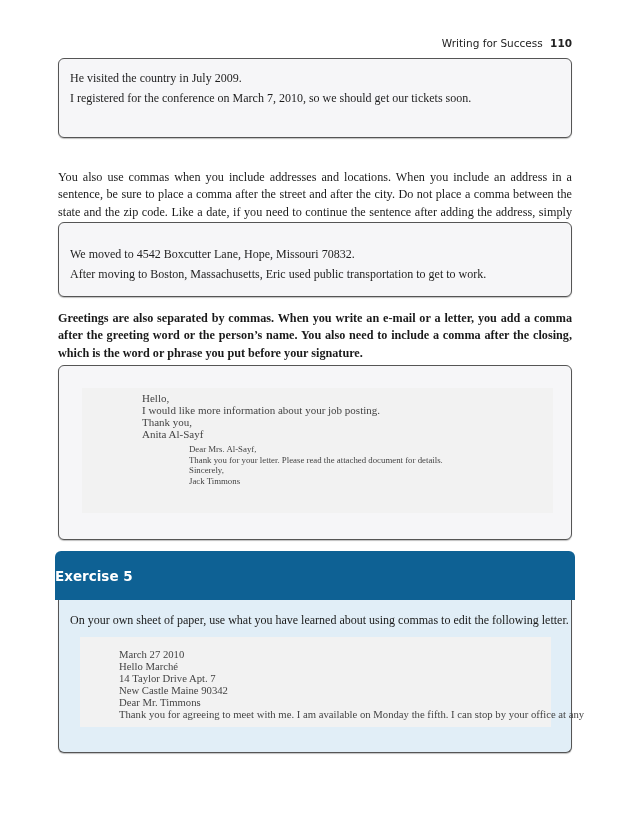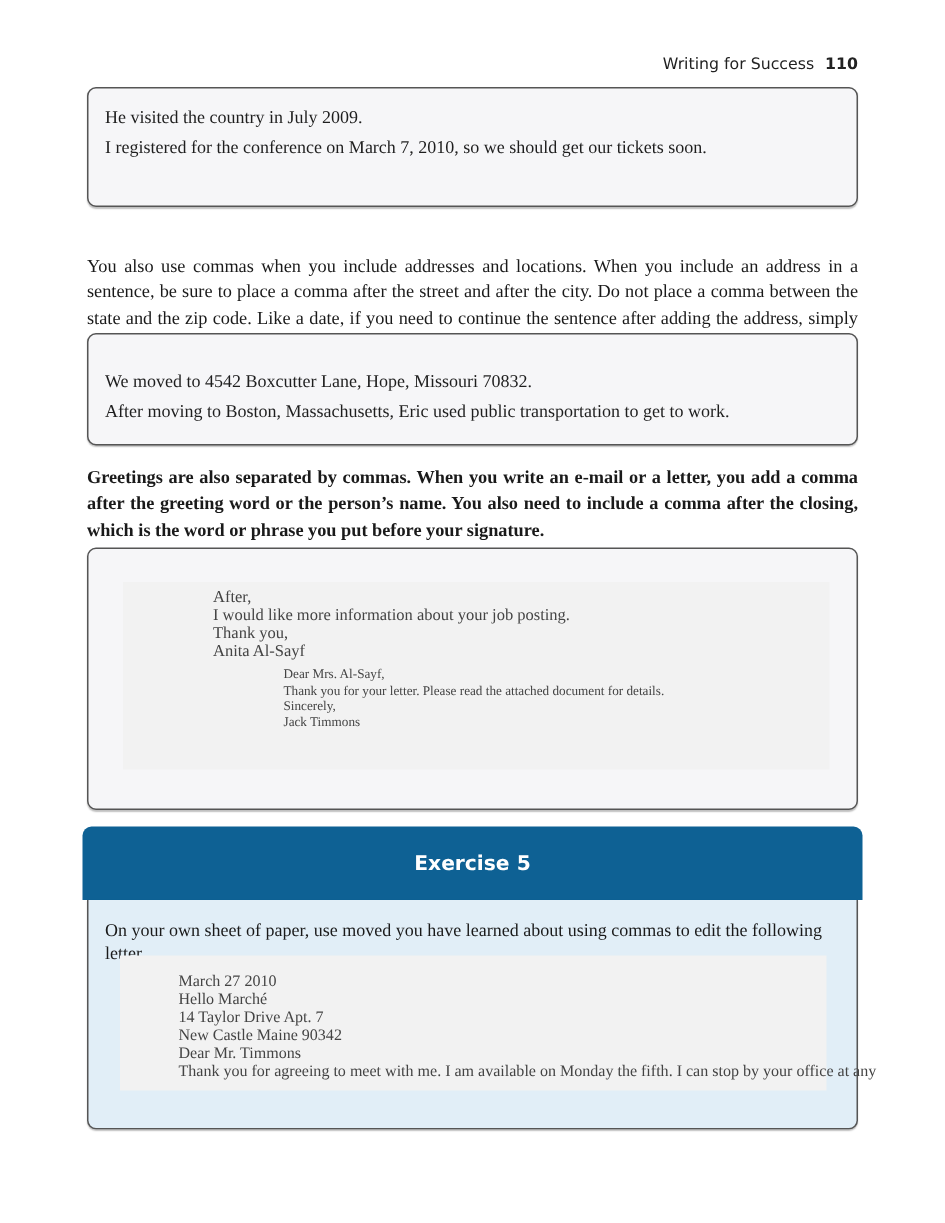--- a/index.html
+++ b/index.html
@@ -33,21 +33,21 @@
   .letter-area {
     position: absolute; background: #f2f2f2;
   }
   #letter-a { left: 23px; top: 22px; width: 471px; height: 125px; }
   .letter-a-lines { position: absolute; left: 60px; top: 4px; font-size: 11px; line-height: 12px; color: #444; }
   .letter-b-lines { position: absolute; left: 107px; top: 56px; font-size: 8.8px; line-height: 10.5px; color: #444; }
 
   .exercise-header {
     position: absolute; left: 55px; top: 551px; width: 520px; height: 49px;
     background: #0e6194; border-radius: 6px 6px 0 0;
-    display: flex; align-items: center; justify-content: center;
+    display: flex; align-items: center; 
   }
   .exercise-title {
     font-family: "DejaVu Sans", sans-serif; font-size: 13.5px; font-weight: bold; color: #ffffff;
   }
   .exercise-body {
     position: absolute; left: 58px; top: 600px; width: 514px; height: 153px;
     background: #e1eef7; border-left: 1.3px solid #555; border-right: 1.3px solid #555;
     border-bottom: 1.3px solid #555; border-radius: 0 0 6px 6px;
     box-shadow: 0 1px 1px rgba(0,0,0,0.25);
   }
@@ -75,39 +75,39 @@
 <div class="example-box" id="box2">
   <div class="line">We moved to 4542 Boxcutter Lane, Hope, Missouri 70832.</div>
   <div class="line">After moving to Boston, Massachusetts, Eric used public transportation to get to work.</div>
 </div>
 
 <p class="para" id="para2">Greetings are also separated by commas. When you write an e-mail or a letter, you add a comma after the greeting word or the person’s name. You also need to include a comma after the closing, which is the word or phrase you put before your signature.</p>
 
 <div class="example-box" id="box3">
   <div class="letter-area" id="letter-a">
     <div class="letter-a-lines">
-      <div>After,</div>
+      <div>Hello,</div>
       <div>I would like more information about your job posting.</div>
       <div>Thank you,</div>
       <div>Anita Al-Sayf</div>
     </div>
     <div class="letter-b-lines">
       <div>Dear Mrs. Al-Sayf,</div>
       <div>Thank you for your letter. Please read the attached document for details.</div>
       <div>Sincerely,</div>
       <div>Jack Timmons</div>
     </div>
   </div>
 </div>
 
 <div class="exercise-header">
   <span class="exercise-title">Exercise 5</span>
 </div>
 <div class="exercise-body">
-  <div class="exercise-instruction">On your own sheet of paper, use moved you have learned about using commas to edit the following letter.</div>
+  <div class="exercise-instruction">On your own sheet of paper, use what you have learned about using commas to edit the following letter.</div>
   <div class="letter-area" id="letter-c">
     <div class="letter-c-lines">
       <div>March 27 2010</div>
       <div>Hello Marché</div>
       <div>14 Taylor Drive Apt. 7</div>
       <div>New Castle Maine 90342</div>
       <div>Dear Mr. Timmons</div>
       <div>Thank you for agreeing to meet with me. I am available on Monday the fifth. I can stop by your office at any</div>
     </div>
   </div>

